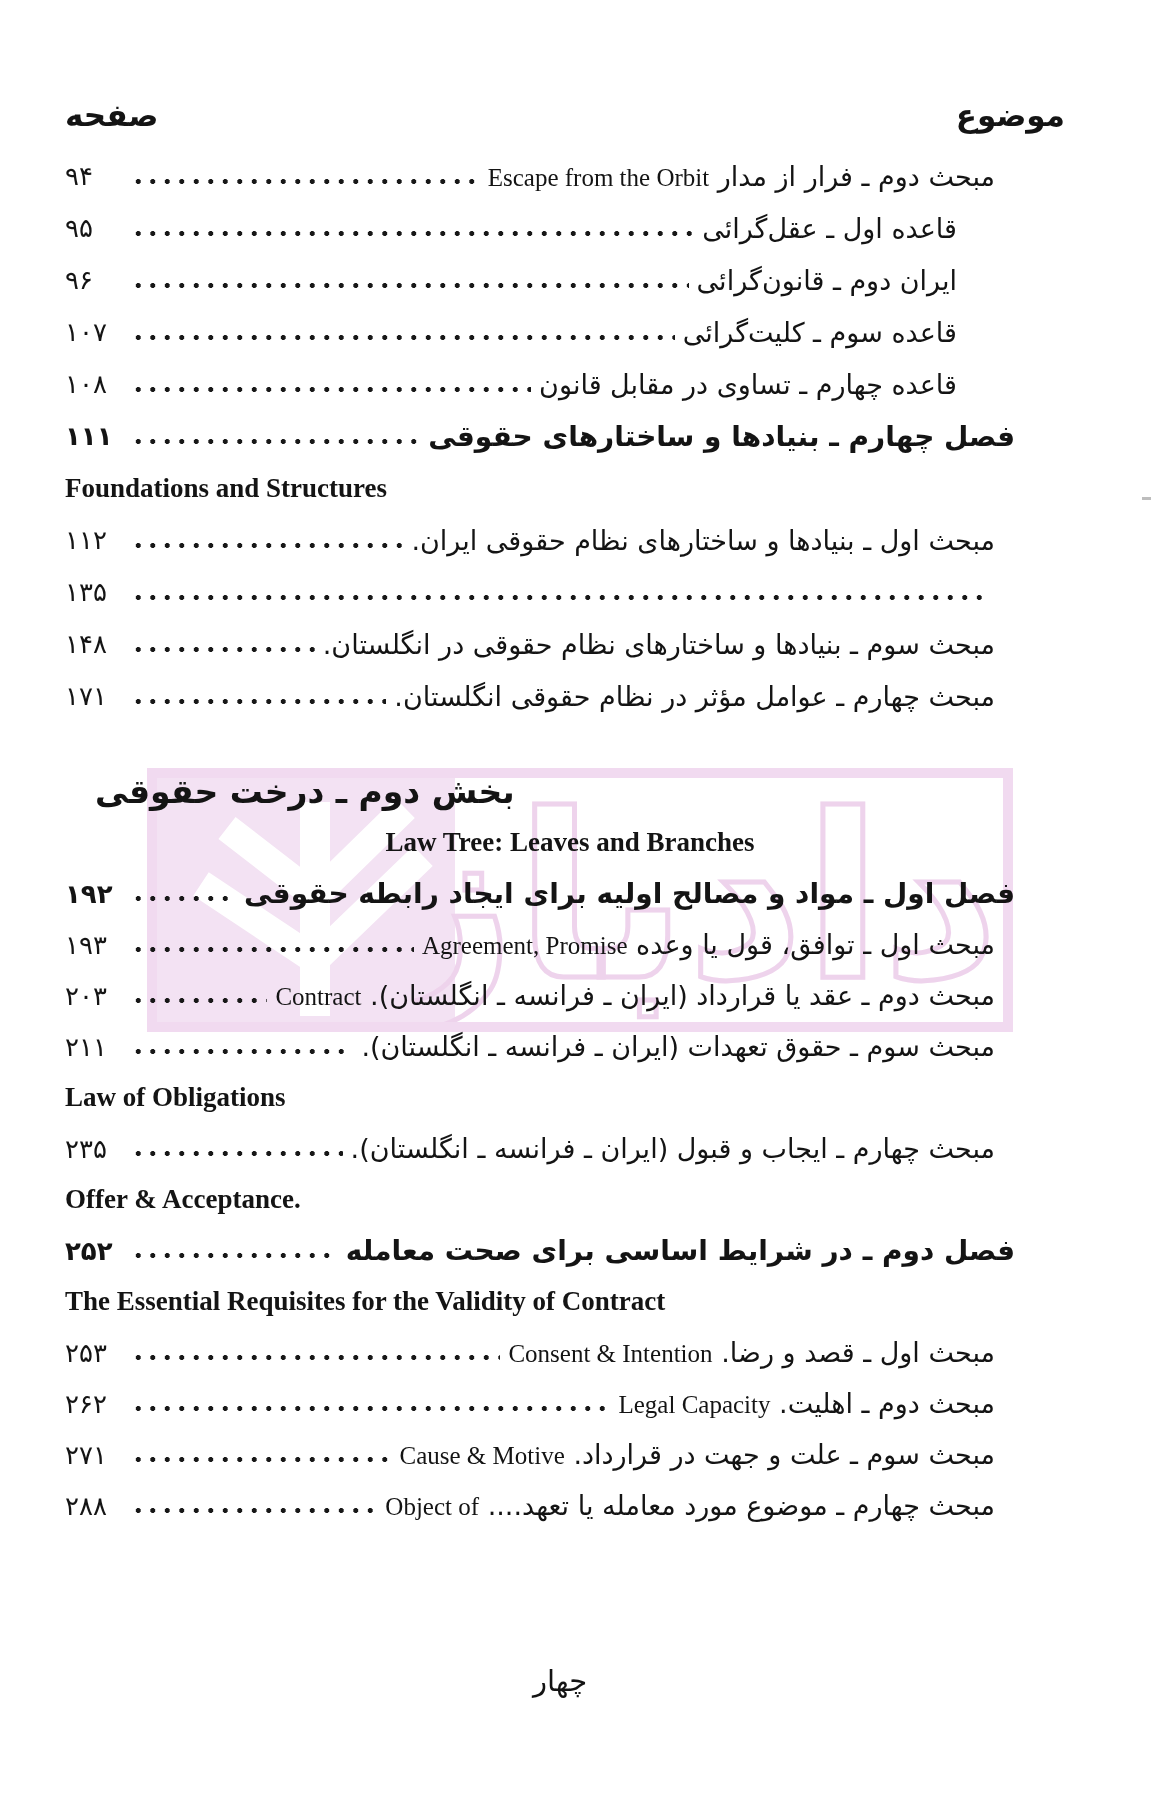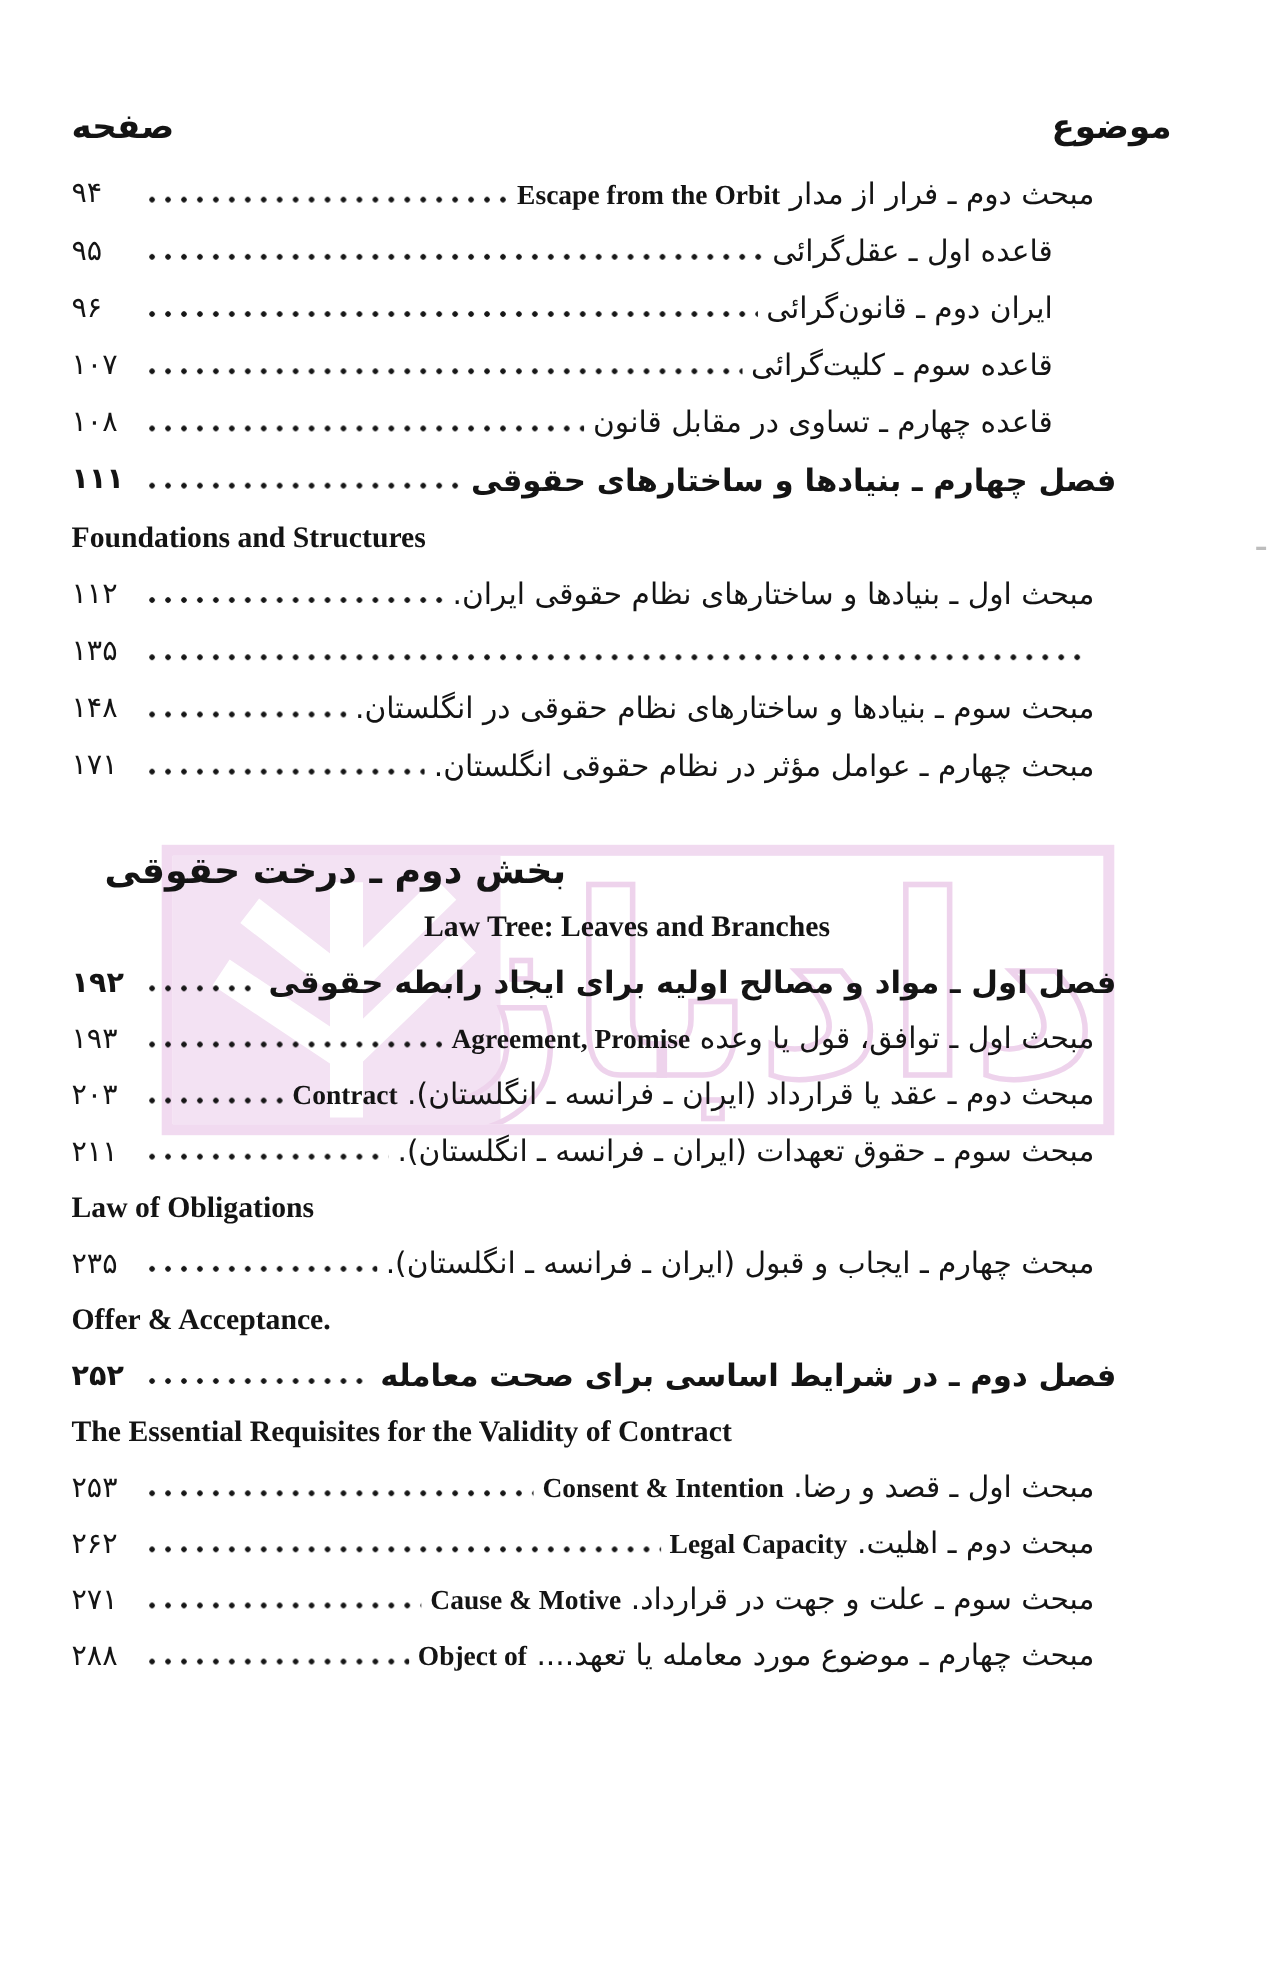--- a/index.html
+++ b/index.html
@@ -41,21 +41,21 @@
   #toc-lower .row{height:51px;}
   .row{position:relative;z-index:2;}
   .row.entry{
     display:flex;align-items:center;direction:rtl;
     font-size:27px;padding-right:20px;
   }
   .row.entry .label{white-space:nowrap;}
   .row.entry.indent{padding-right:58px;}
   .row.entry.bold{padding-right:0;font-weight:700;font-size:28px;}
   .en{
-    font-family:"Liberation Serif",serif;font-weight:700;
+    font-family:"Liberation Serif",serif;font-weight:400;
     font-size:25px;direction:ltr;unicode-bidi:isolate;
   }
   .dots{
     flex:1 1 auto;align-self:stretch;margin:0 8px;min-width:12px;
     background-image:radial-gradient(circle,#171717 2.2px,rgba(0,0,0,0) 2.8px);
     background-size:14.5px 9px;background-repeat:repeat-x;background-position:left 63%;
   }
   .num{
     font-size:26px;min-width:58px;text-align:left;direction:ltr;flex:0 0 auto;
   }
@@ -210,15 +210,16 @@
         <span class="dots"></span>
         <span class="num">۲۷۱</span>
       </div>
       <div class="row entry">
         <span class="label"><span>مبحث چهارم ـ موضوع مورد معامله یا تعهد....</span> <b class="en">Object of</b></span>
         <span class="dots"></span>
         <span class="num">۲۸۸</span>
       </div>
     </div>
 
+  <div class="footer">چهار</div>
 
   <div class="artifact"></div>
 </div>
 
 </body></html>

